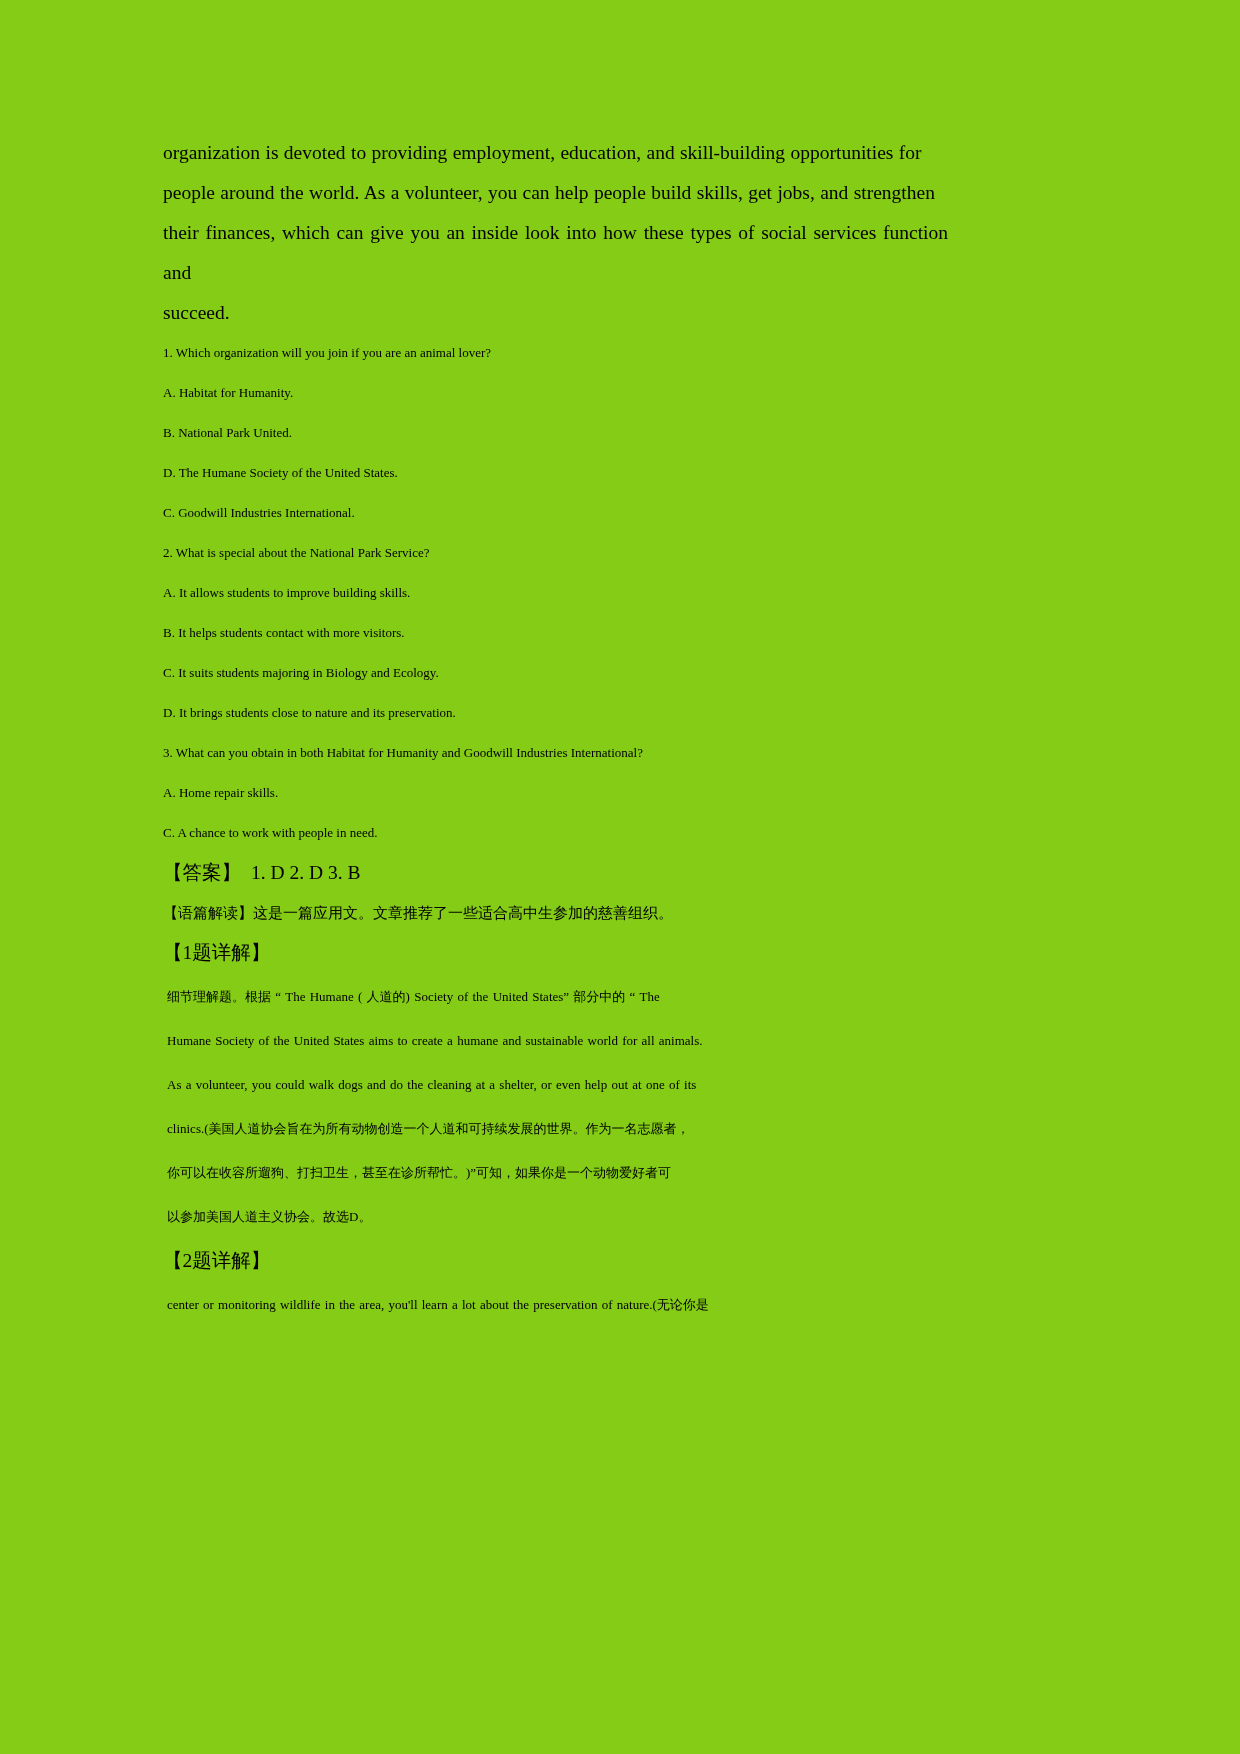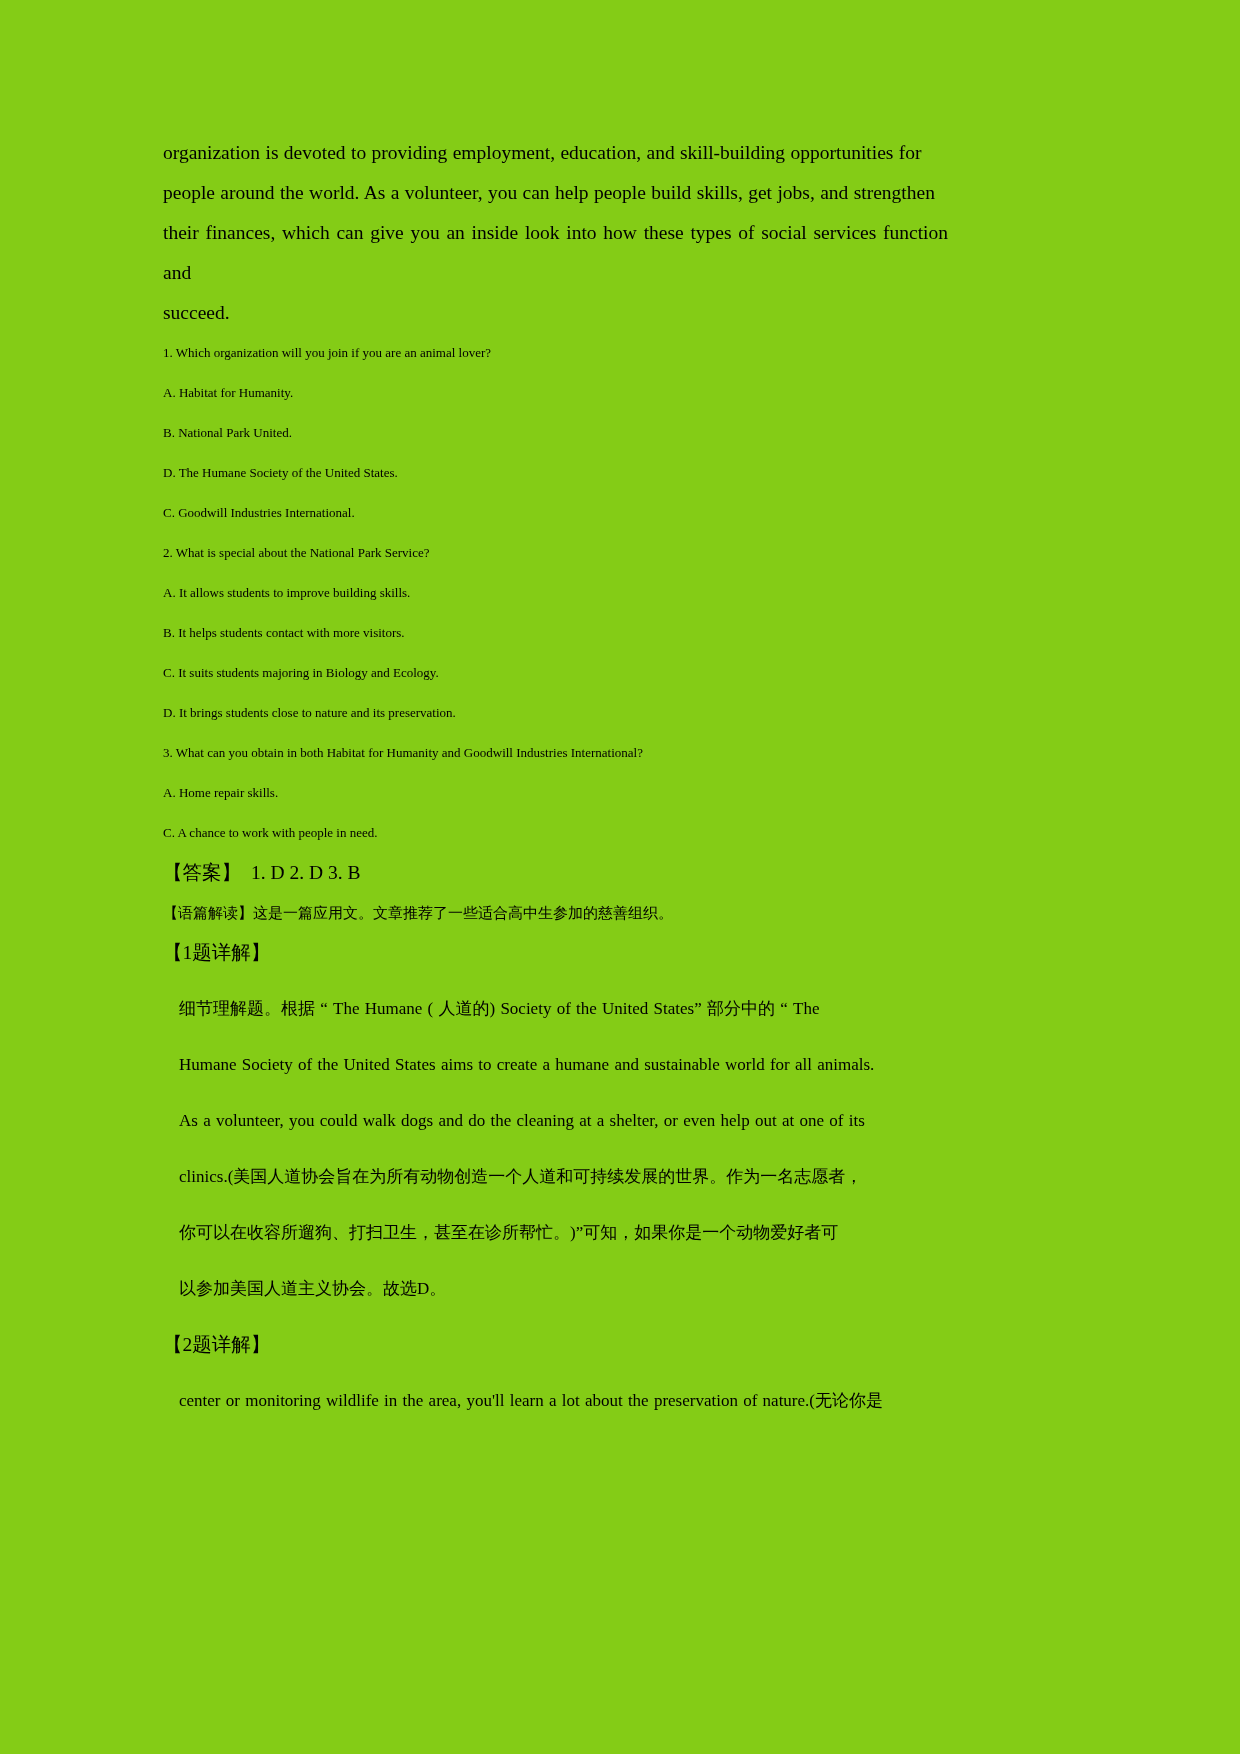--- a/index.html
+++ b/index.html
@@ -57,23 +57,23 @@
     text-justify: inter-word;
   }
   .cn-nowrap {
     font-family: "Liberation Serif", "DejaVu Serif", serif;
     font-size: 19.5px;
     line-height: 40px;
     margin: 0;
     white-space: nowrap;
   }
   .mixed {
-    font-size: 17px;
+    font-size: 13px;
     line-height: 40px;
-    margin: 16px;
+    margin: 4px;
     text-align: justify;
     text-justify: inter-word;
     word-spacing: 1px;
   }
   .ans-gap { padding-left: 10px; }
 </style>
 </head>
 <body>
 
 <div class="page">

